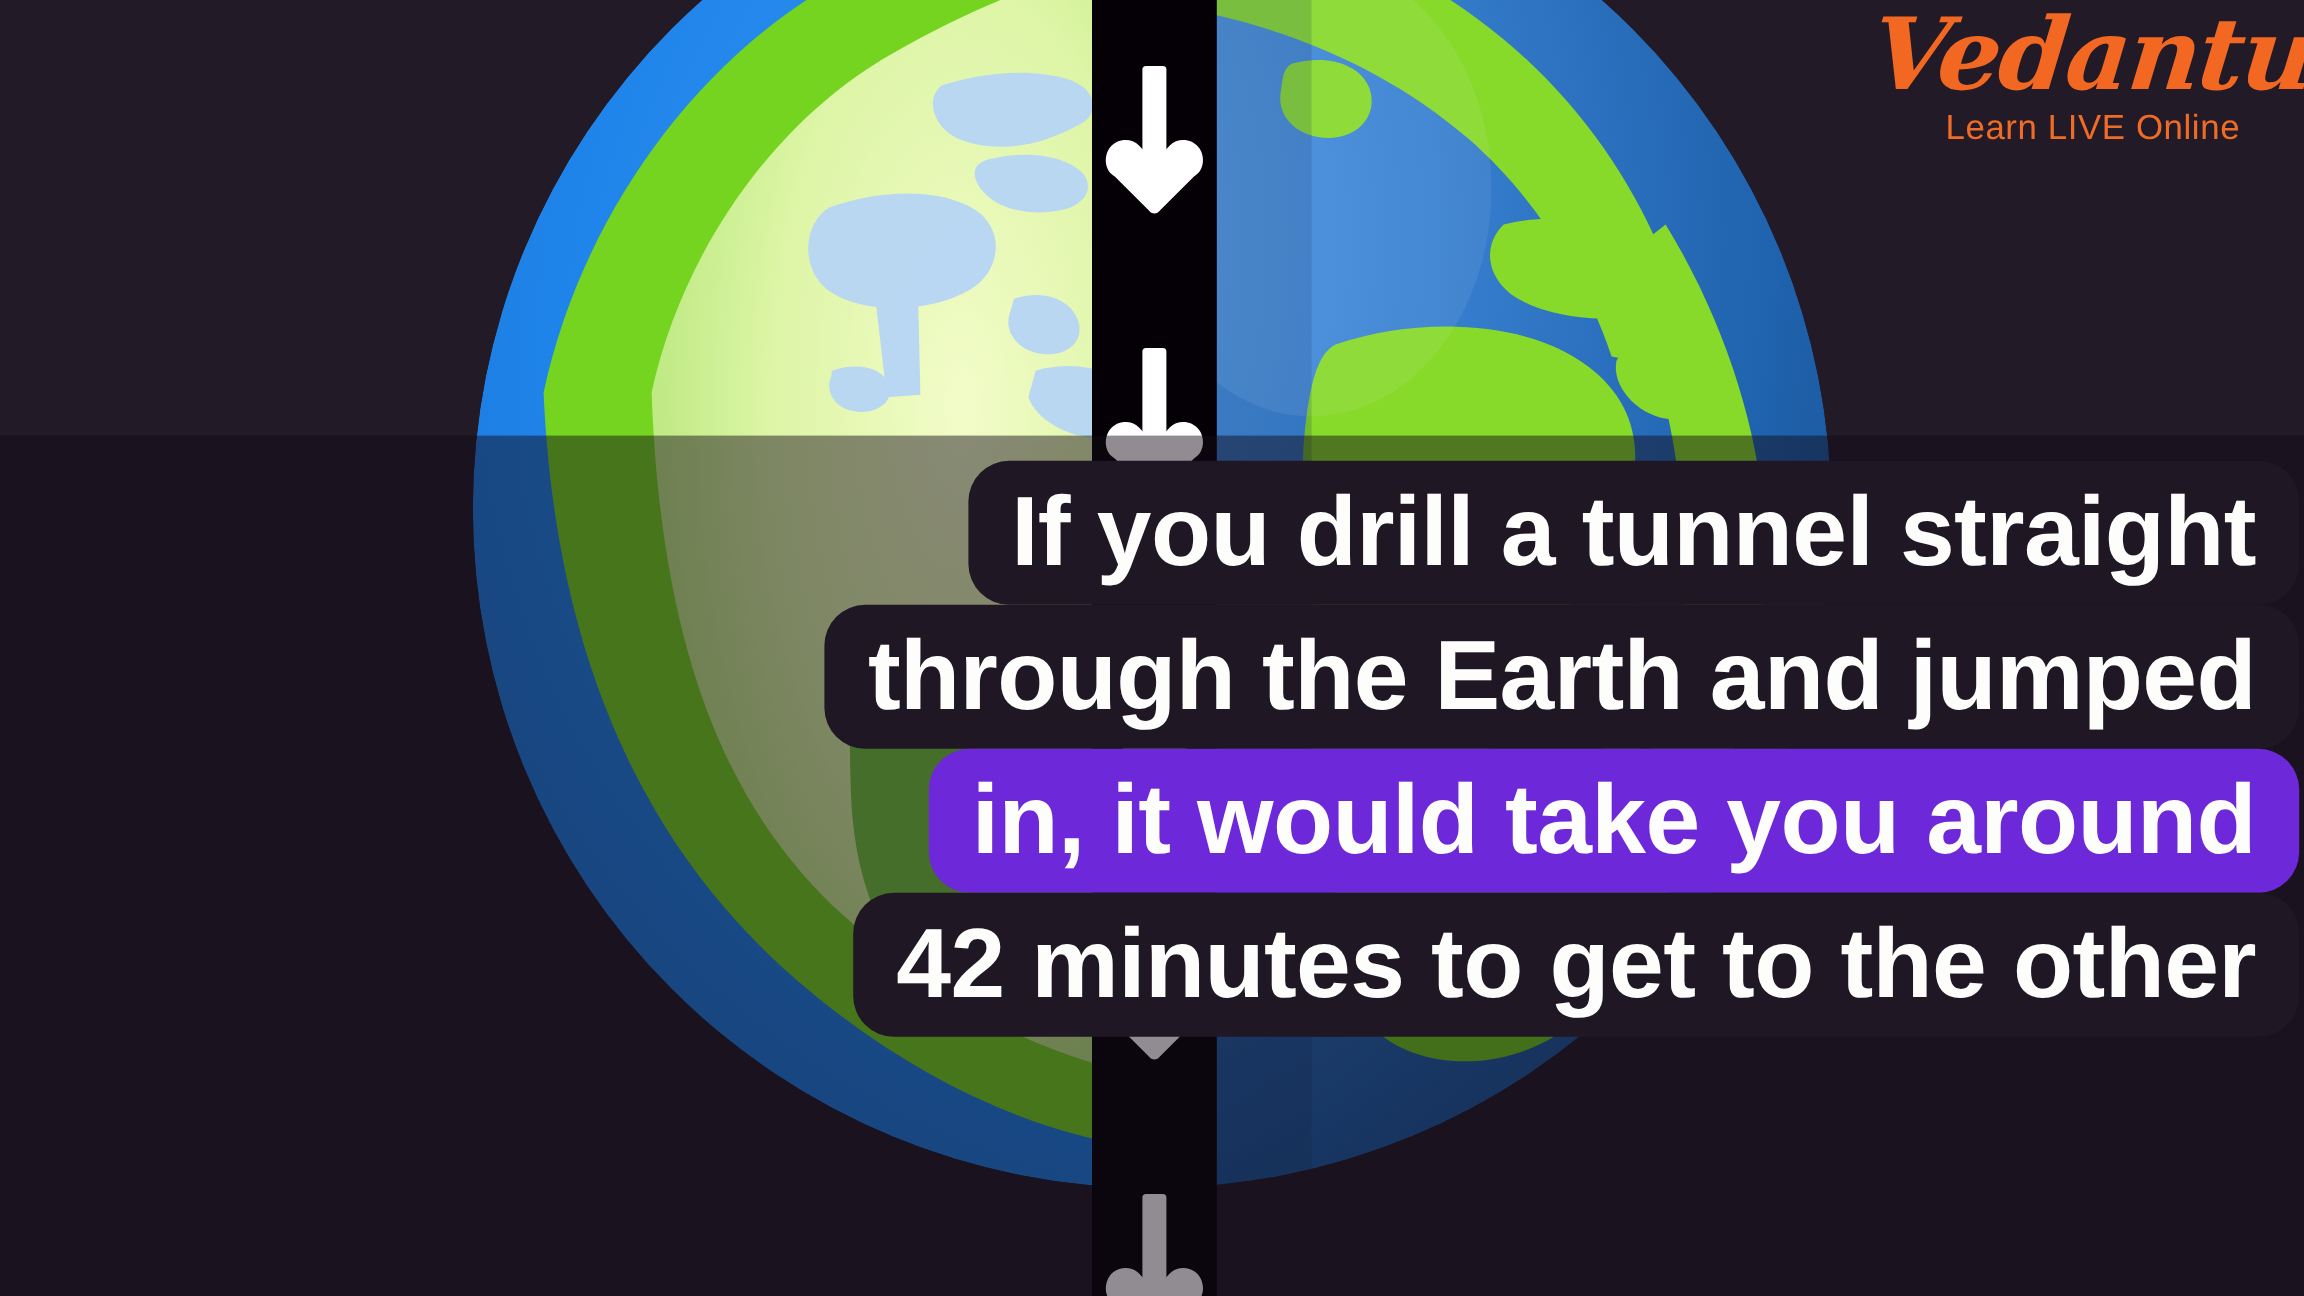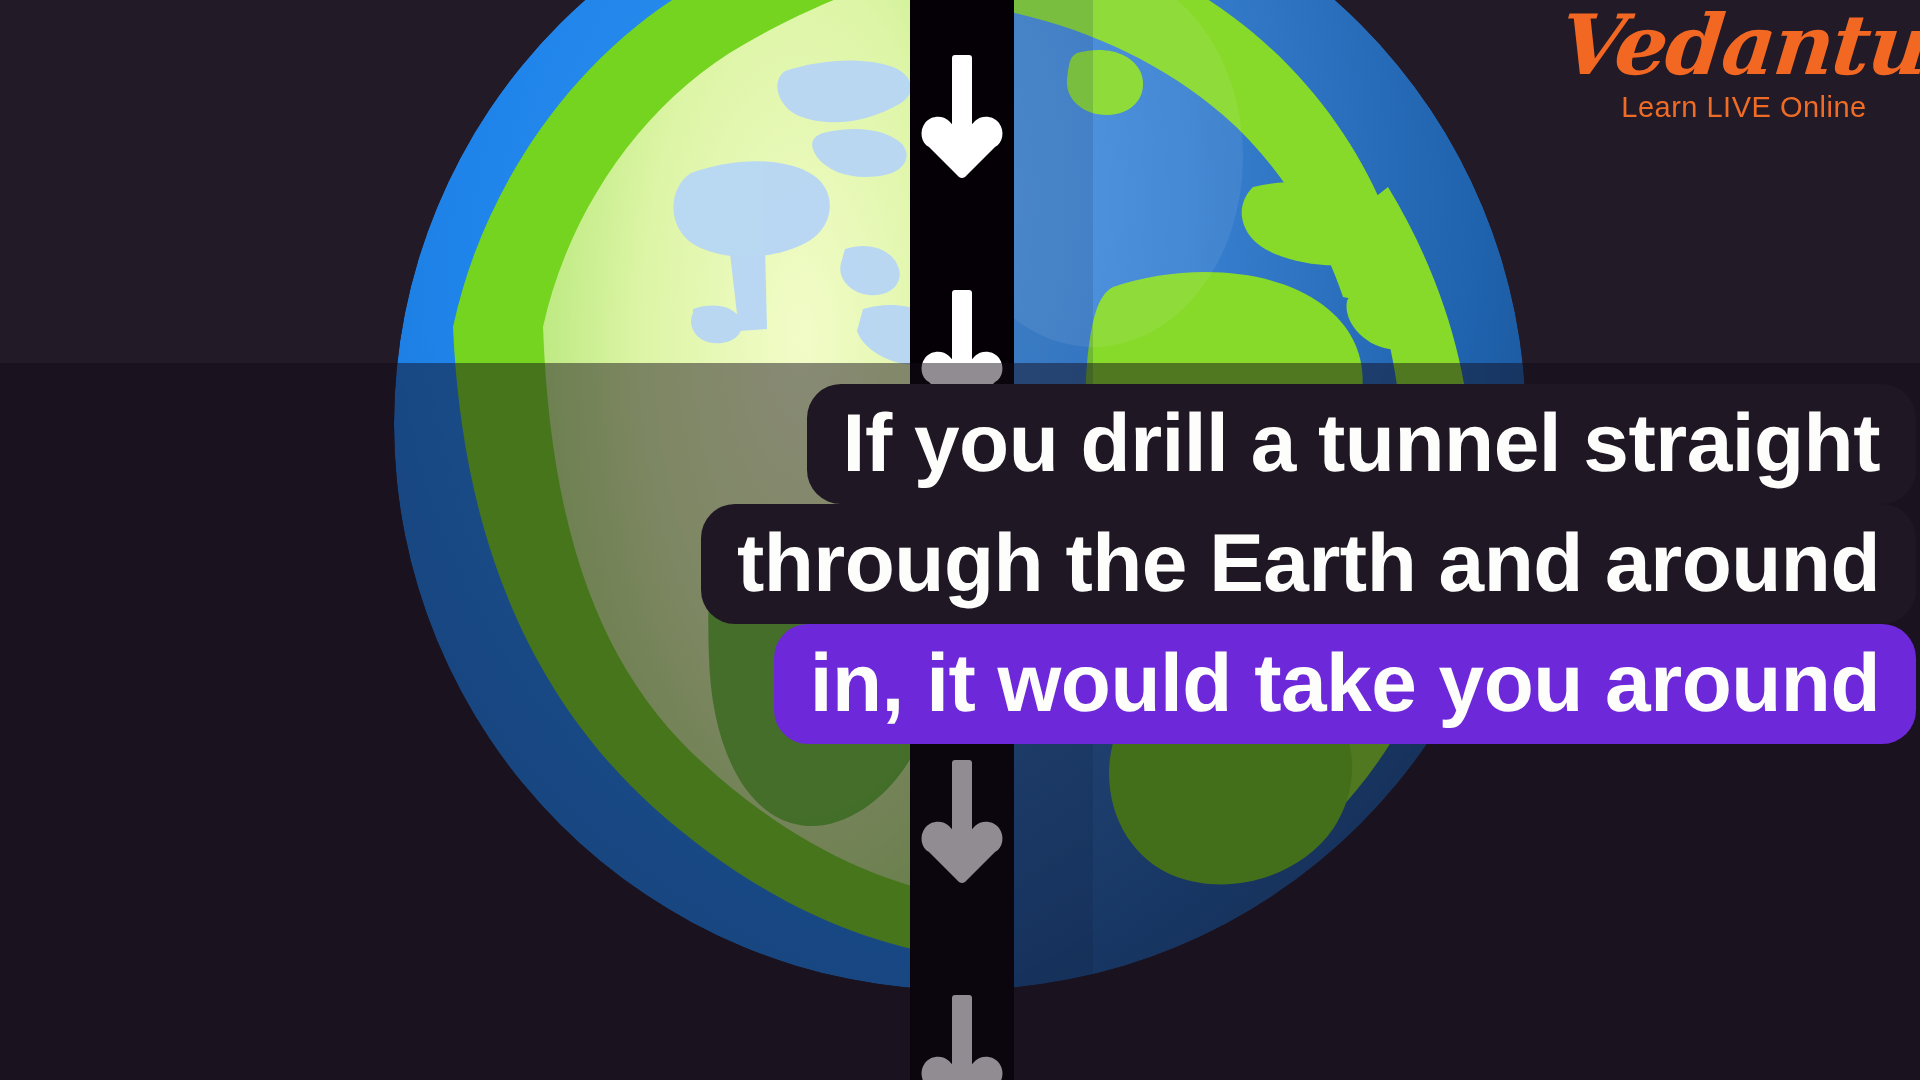--- a/index.html
+++ b/index.html
@@ -289,17 +289,18 @@
 
   <div id="dark-overlay" style="background: rgba(20, 10, 24, 0.47);"></div>
 
   <div id="logo">
     <span id="logo-mark" style="color: rgb(242, 103, 34);">Vedantu</span>
     <span id="logo-tagline" style="color: rgb(239, 108, 38);">Learn LIVE Online</span>
   </div>
 
   <div id="caption">
     <span class="cap-line" style="background: rgb(31, 23, 36); color: rgb(253, 253, 251);">If you drill a tunnel straight</span>
-    <span class="cap-line" style="background: rgb(31, 23, 36); color: rgb(253, 253, 251);">through the Earth and around</span>
+    <span class="cap-line" style="background: rgb(31, 23, 36); color: rgb(253, 253, 251);">through the Earth and jumped</span>
     <span class="cap-line" style="background: #6d28d9; color: rgb(253, 253, 251);">in, it would take you around</span>
+    <span class="cap-line" style="background: rgb(31, 23, 36); color: rgb(253, 253, 251);">42 minutes to get to the other</span>
   </div>
 
 </div>
 
 </body></html>

